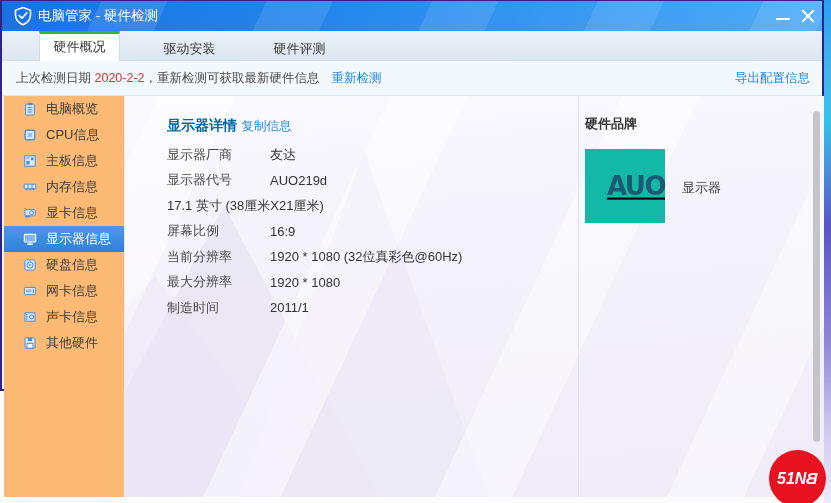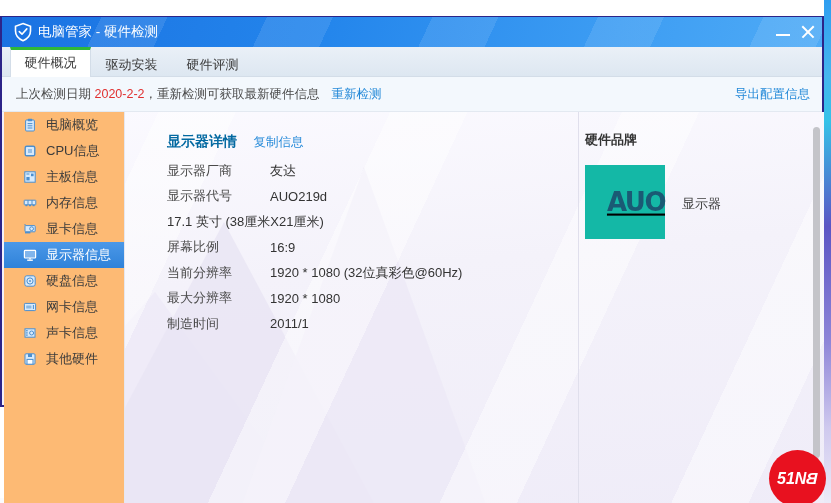--- a/index.html
+++ b/index.html
@@ -6,41 +6,41 @@
   html,body { background:#ffffff; }
   body { font-family:"Liberation Sans","DejaVu Sans",sans-serif; }
   .stage { position:relative; width:831px; height:503px; overflow:hidden; background:#fff; }
 
   
   .bg-right-strip { position:absolute; left:824px; top:0; width:7px; height:503px;
     background:linear-gradient(#2f9ef0 0%,#46b6ee 15%,#35c2e8 24%,#5b55c4 45%,#8f86d8 68%,#cfc9ee 85%,#ecebf8 100%); }
   .bg-bottom-strip { position:absolute; left:0; top:498px; width:824px; height:5px; background:#fbfbfd; }
 
   
-  .window { position:absolute; left:0; top:16px; width:824px; height:391px; background:#f3f1fa;
+  .window { position:absolute; left:0; top:0; width:824px; height:391px; background:#f3f1fa;
     border-left:2px solid #2c2488; border-right:2px solid #2c2488; border-bottom:2px solid #2c2488; border-top:1px solid #2c2488; }
 
   .titlebar { position:absolute; left:0; top:0; width:100%; height:30px;
     background:linear-gradient(105deg,#1a72e2 0%,#2486ec 40%,#3d9df3 75%,#4fabf6 100%); overflow:hidden; }
   .titlebar .streaks { position:absolute; inset:0;
     background:repeating-linear-gradient(115deg, rgba(255,255,255,0) 0 90px, rgba(255,255,255,0.10) 90px 150px); }
   .title-shield { position:absolute; left:11px; top:5px; width:20px; height:20px; }
   .title-text { position:absolute; left:36px; top:0; height:30px; line-height:30px; color:#ffffff; font-size:13.5px; }
   .btn-min { position:absolute; left:771px; top:0; width:20px; height:30px; cursor:default; }
   .btn-min .bar { position:absolute; left:3px; top:17px; width:14px; height:2px; background:#fff; }
   .btn-close { position:absolute; left:795px; top:0; width:22px; height:30px; }
   .btn-close .x1,.btn-close .x2 { position:absolute; left:3px; top:14px; width:16px; height:1.8px; background:#fff; }
   .btn-close .x1 { transform:rotate(45deg); }
   .btn-close .x2 { transform:rotate(-45deg); }
 
   
   .tabbar { position:absolute; left:0; top:30px; width:100%; height:30px;
     background:linear-gradient(#eaf0f7,#dde7f1); border-bottom:1px solid #d3dde8; display:flex; padding-left:8px; }
   .tab { width:81px; height:30px; line-height:30px; text-align:center; font-size:13px; color:#3a3a3a;
-    border-top:3px solid transparent; }
+    border-top:3px solid transparent;margin-left:29px; }
   .tab.active { background:#ffffff; border-top:3px solid #2fb838; line-height:26px;
     border-left:1px solid #d3dde8; border-right:1px solid #d3dde8; }
 
   
   .infobar { position:absolute; left:0; top:60px; width:100%; height:35px; background:#f3f8fd;
     border-bottom:1px solid #e3e9f1; font-size:12.5px; line-height:35px; color:#4a4a4a; }
   .infobar .txt { position:absolute; left:14px; white-space:nowrap; }
   .date-red { color:#e03030; }
   .link { color:#2288d8; cursor:pointer; }
   .recheck { margin-left:12px; }
@@ -65,21 +65,21 @@
   .side-item .icon { width:14px; height:14px; margin-left:19px; display:inline-block; }
   .side-item .lbl { margin-left:9px; font-size:13px; color:#3c3c3c; }
   .side-item.selected { background:linear-gradient(#4b98e8,#2f82d9); }
   .side-item.selected .lbl { color:#ffffff; }
 
   .vdivider { position:absolute; left:576px; top:95px; width:1px; height:401px; background:#e0dfec; }
 
   
   .main-heading { position:absolute; left:165px; top:115px; height:17px; line-height:17px; white-space:nowrap; }
   .main-heading .h { font-size:14px; font-weight:bold; color:#0369a1; }
-  .main-heading .copy { font-size:12.5px; margin-left:12px; }
+  .main-heading .copy { font-size:12.5px; }
   .detail-rows { position:absolute; left:165px; top:141px; }
   .drow { height:25.5px; display:flex; align-items:center; font-size:13px; }
   .drow .dlabel { width:103px; color:#4a4a4a; }
   .drow .dvalue { color:#333; white-space:nowrap; }
 
   
   .brand-heading { position:absolute; left:583px; top:114px; font-size:13px; font-weight:bold; color:#333; }
   .brand-logo { position:absolute; left:583px; top:148px; width:80px; height:74px; background:#14b8a6;
     display:flex; align-items:center; justify-content:flex-end;text-decoration:underline; }
   .brand-logo .auo { font-size:26px; font-weight:bold; color:#1a5a74; letter-spacing:-1.5px;

